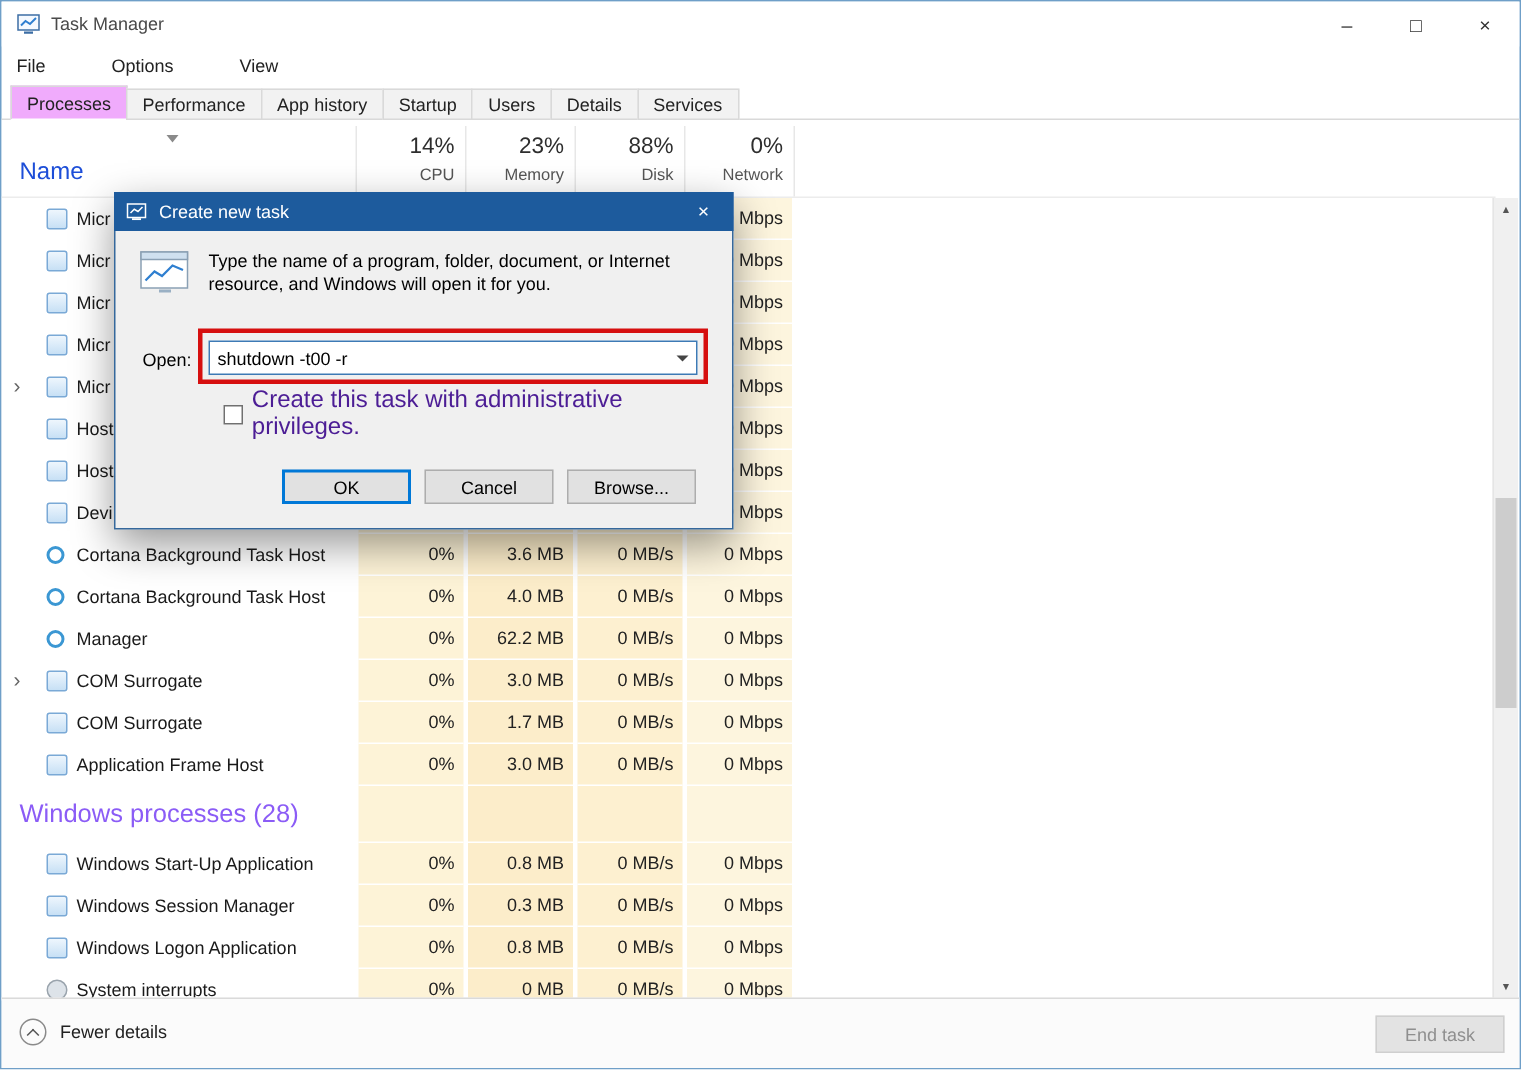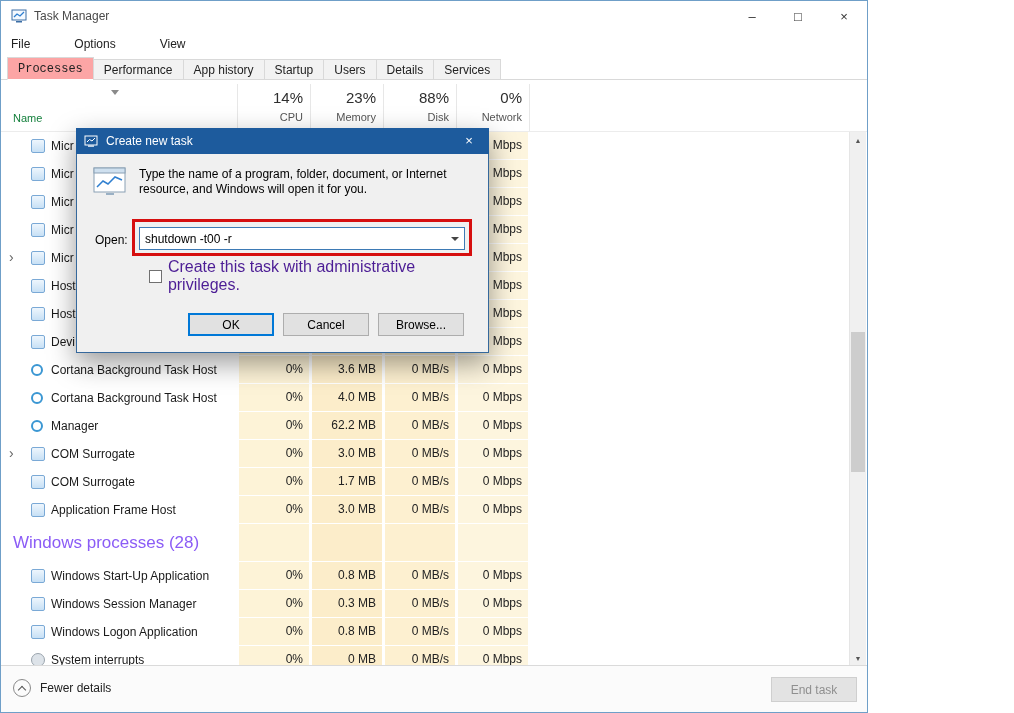--- a/index.html
+++ b/index.html
@@ -1,37 +1,37 @@
 <!DOCTYPE html>
 <html><head>
 <meta charset="utf-8">
 <style>
   html,body{margin:0;padding:0;background:#fff;}
   *{box-sizing:border-box;}
   .window{
-    position:relative;width:868px;height:713px;background:#fff;
+    position:relative;width:1014px;height:713px;background:#fff;
     border:1px solid #6f9fc8;overflow:hidden;
     font-family:"Liberation Sans","DejaVu Sans",sans-serif;color:#1a1a1a;
   }
   
   .titlebar{position:absolute;top:0;left:0;right:0;height:30px;background:#fff;}
   .app-icon{position:absolute;left:10px;top:7px;width:16px;height:16px;}
   .title-text{position:absolute;left:33px;top:8px;font-size:12px;color:#4a4a4a;}
   .win-controls{position:absolute;right:0;top:0;display:flex;}
   .win-btn{width:46px;height:30px;display:flex;align-items:center;justify-content:center;font-size:13px;color:#333;}
   
   .menubar{position:absolute;top:30px;left:0;right:0;height:25px;display:flex;align-items:center;font-size:12px;color:#222;gap:24px;}
   .menu-item{padding:4px 10px;}
   
   .tabbar{position:absolute;top:55px;left:0;right:0;height:24px;display:flex;align-items:flex-end;padding-left:6px;border-bottom:1px solid #d9d9d9;}
   .tab{height:21px;line-height:20px;padding:0 10px;font-size:12px;border:1px solid #d9d9d9;background:#f2f2f2;margin-bottom:-1px;margin-right:-1px;color:#222;}
-  .tab.selected{background:#fca5a5;border-bottom-color:#fff;height:23px;line-height:22px;font-family:Liberation Mono, monospace;}
+  .tab.selected{background:#f0abfc;border-bottom-color:#fff;height:23px;line-height:22px;}
   
   .header{position:absolute;top:79px;left:0;width:996px;height:52px;border-bottom:1px solid #ececec;background:#fff;}
-  .name-label{position:absolute;left:12px;bottom:7px;font-size:11px;color:#15803d;}
+  .name-label{position:absolute;left:12px;bottom:7px;font-size:16px;color:#1d4ed8;}
   .sort-chevron{position:absolute;left:110px;top:10px;width:0;height:0;border-left:4px solid transparent;border-right:4px solid transparent;border-top:5px solid #8a8a8a;}
   .colhead{position:absolute;top:0;width:70px;height:52px;text-align:right;padding-right:6px;}
   .colhead .pct{display:block;font-size:15px;color:#2e2e2e;margin-top:9px;}
   .colhead .lbl{display:block;font-size:11px;color:#555;margin-top:5px;}
   .vline{position:absolute;top:4px;bottom:0;width:1px;background:#e7e7e7;}
   
   .list{position:absolute;top:131px;left:0;width:996px;height:535px;overflow:hidden;background:#fff;}
   .prow{display:grid;grid-template-columns:235px 70px 70px 70px 70px;column-gap:3px;height:28px;}
   .prow.group{height:38px;}
   .cell{font-size:12px;color:#222;text-align:right;padding-right:6px;line-height:27px;border-bottom:1px solid #fff;}

